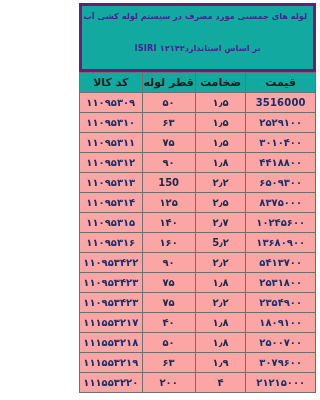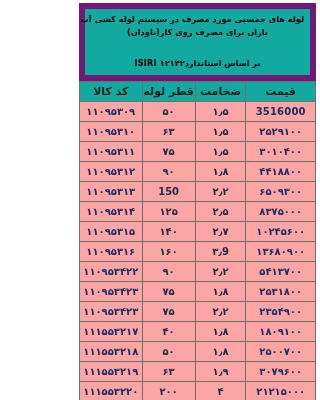--- a/index.html
+++ b/index.html
@@ -19,24 +19,24 @@
     width: 245px;
     height: 400px;
     box-sizing: border-box;
     padding: 3px 4px 0 4px;
     background: #ffffff;
   }
 
   
   .title-banner {
     background: #11a9a0;
-    border: 6px solid #701a75;
-    color: #000000;
+    border: 3px solid #701a75;
+    color: #4c1d95;
     text-align: center;
-    padding: 4px 6px 5px 6px;
+    padding: 4px 6px 15px 6px;
     direction: rtl;
   }
   .title-line {
     font-size: 8.2px;
     font-weight: bold;
     line-height: 1.55;
     letter-spacing: 0.1px;
     white-space: nowrap;
   }
   .title-line.std {
@@ -89,21 +89,20 @@
   td.code  { color: #1b2f66; letter-spacing: 0.2px; }
   td.price { color: #1b2f66; letter-spacing: 0.2px; }
 </style>
 </head>
 <body>
 
 <div class="sheet">
 
   <div class="title-banner">
     <div class="title-line">لوله های جمسبی مورد مصرف در سیستم لوله کشی آب</div>
-    <div class="title-line">باران برای مصرف روی کار(ناودان)</div>
     <div class="title-line std">بر اساس استاندارد۱۲۱۴۲ ISIRI</div>
   </div>
 
   <table class="pricelist">
     <colgroup>
       <col class="c-price">
       <col class="c-thick">
       <col class="c-diam">
       <col class="c-code">
     </colgroup>
@@ -153,21 +152,21 @@
           <td class="code">۱۱۰۹۵۳۱۴</td>
         </tr>
         <tr>
           <td class="price">۱۰۲۴۵۶۰۰</td>
           <td class="thickness">۲٫۷</td>
           <td class="diameter">۱۴۰</td>
           <td class="code">۱۱۰۹۵۳۱۵</td>
         </tr>
         <tr>
           <td class="price">۱۳۶۸۰۹۰۰</td>
-          <td class="thickness">۳٫9</td>
+          <td class="thickness">5٫۲</td>
           <td class="diameter">۱۶۰</td>
           <td class="code">۱۱۰۹۵۳۱۶</td>
         </tr>
         <tr>
           <td class="price">۵۴۱۳۷۰۰</td>
           <td class="thickness">۲٫۲</td>
           <td class="diameter">۹۰</td>
           <td class="code">۱۱۰۹۵۳۴۲۲</td>
         </tr>
         <tr>

